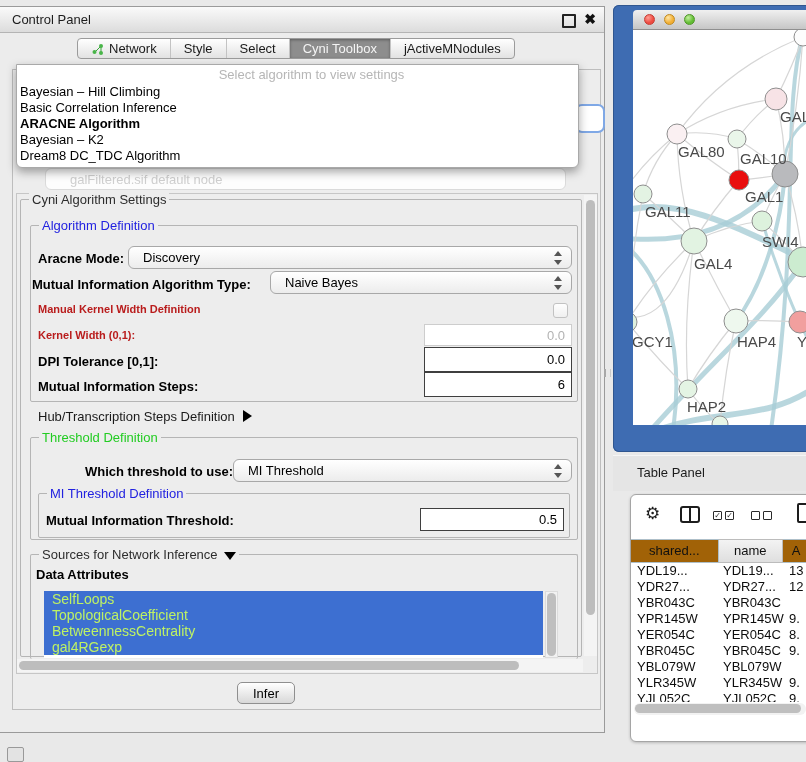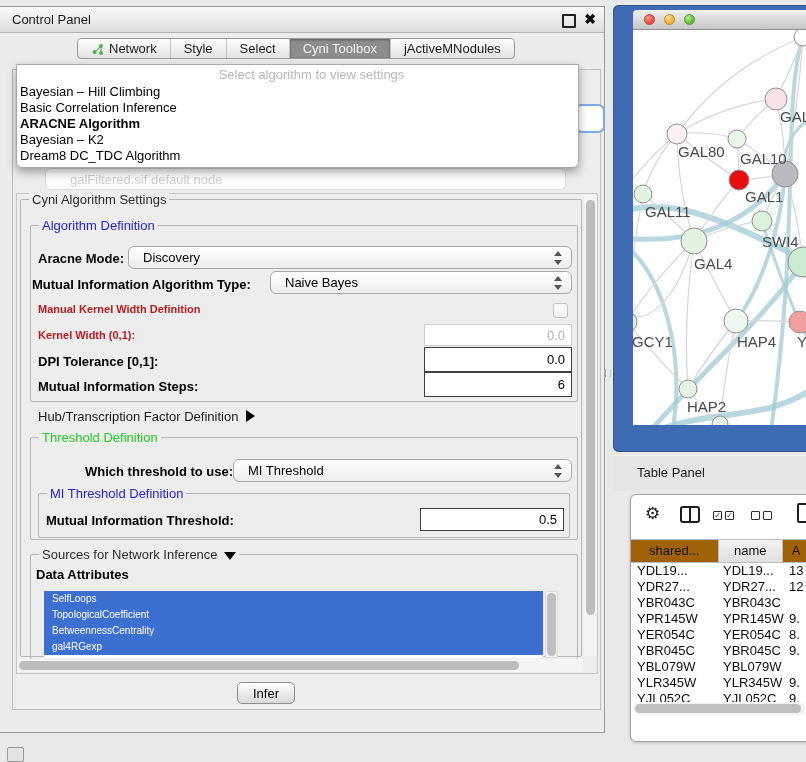--- a/index.html
+++ b/index.html
@@ -61,21 +61,21 @@
     text-align:right;padding:3px 6px 0 0;color:#000;}
   .field.dis{border:1px solid #cdcdcd;color:#b3b3b3;}
   .checkbox{width:15px;height:15px;border:1px solid #c2c2c2;border-radius:3px;
     background:linear-gradient(#fefefe,#f0f0f0);box-sizing:border-box;}
   .tri-right{display:inline-block;width:0;height:0;border-top:6px solid transparent;
     border-bottom:6px solid transparent;border-left:9px solid #000;margin-left:8px;vertical-align:-1px;}
   .tri-down{display:inline-block;width:0;height:0;border-left:6px solid transparent;
     border-right:6px solid transparent;border-top:8px solid #000;margin-left:6px;vertical-align:-1px;}
   
   .attr-list{left:44px;top:584px;width:499px;height:67px;overflow:hidden;background:#fff;}
-  .attr-item{height:16px;line-height:16px;padding-left:8px;font-size:10px;color:#ffffff;background:#3d6fd1;}
+  .attr-item{height:16px;line-height:16px;padding-left:8px;font-size:14px;color:#bef264;background:#3d6fd1;}
   .list-vscroll{left:545px;top:584px;width:13px;height:67px;background:#f2f2f2;border:1px solid #dcdcdc;box-sizing:border-box;}
   .list-vscroll .thumb{position:absolute;left:1px;top:1px;width:9px;height:63px;background:#bfbfbf;border-radius:5px;}
   .vscrollB{left:584px;top:188px;width:13px;height:461px;background:#f4f4f4;}
   .vscrollB .thumb{position:absolute;left:2px;top:5px;width:9px;height:415px;background:#bdbdbd;border-radius:5px;}
   .hscrollB{left:17px;top:652px;width:566px;height:13px;background:#f4f4f4;}
   .hscrollB .thumb{position:absolute;left:2px;top:2px;width:500px;height:9px;background:#bdbdbd;border-radius:5px;}
   .btn{height:22px;border:1px solid #8f8f8f;border-radius:5px;background:linear-gradient(#ffffff,#d8d8d8);
     font-size:13px;text-align:center;line-height:21px;color:#000;box-sizing:border-box;}
   .divider-handle{left:604px;top:369px;width:4px;height:8px;border-left:2px solid #a8a8a8;border-right:1px solid #c9c9c9;}
   .mini-btn{left:7px;top:747px;width:17px;height:15px;border:1px solid #999;border-radius:2px;background:#e3e3e3;box-sizing:border-box;}
@@ -191,21 +191,21 @@
   <div class="abs lbld" style="left:38px;top:296px;">Manual Kernel Width Definition</div>
   <div class="abs checkbox" style="left:553px;top:296px;"></div>
   <div class="abs lbld" style="left:38px;top:322px;">Kernel Width (0,1):</div>
   <div class="abs field dis" style="left:424px;top:317px;width:148px;height:22px;">0.0</div>
   <div class="abs lblb" style="left:38px;top:347px;">DPI Tolerance [0,1]:</div>
   <div class="abs field" style="left:424px;top:340px;width:148px;height:25px;padding-top:4px;">0.0</div>
   <div class="abs lblb" style="left:38px;top:372px;">Mutual Information Steps:</div>
   <div class="abs field" style="left:424px;top:365px;width:148px;height:25px;padding-top:4px;">6</div>
 
   <div class="abs lbl" style="left:38px;top:402px;">
-    <span>Hub/Transcription Factor Definition</span><span class="tri-right"></span>
+    <span>Hub/Transcription Steps Definition</span><span class="tri-right"></span>
   </div>
 
   <div class="abs group" style="left:30px;top:430px;width:548px;height:103px;">
     <div class="group-title t-green">Threshold Definition</div>
   </div>
   <div class="abs lblb" style="left:85px;top:457px;">Which threshold to use:</div>
   <div class="abs combo" style="left:233px;top:452px;width:339px;">
     <span class="ct">MI Threshold</span>
     <span class="spin"></span>
   </div>

